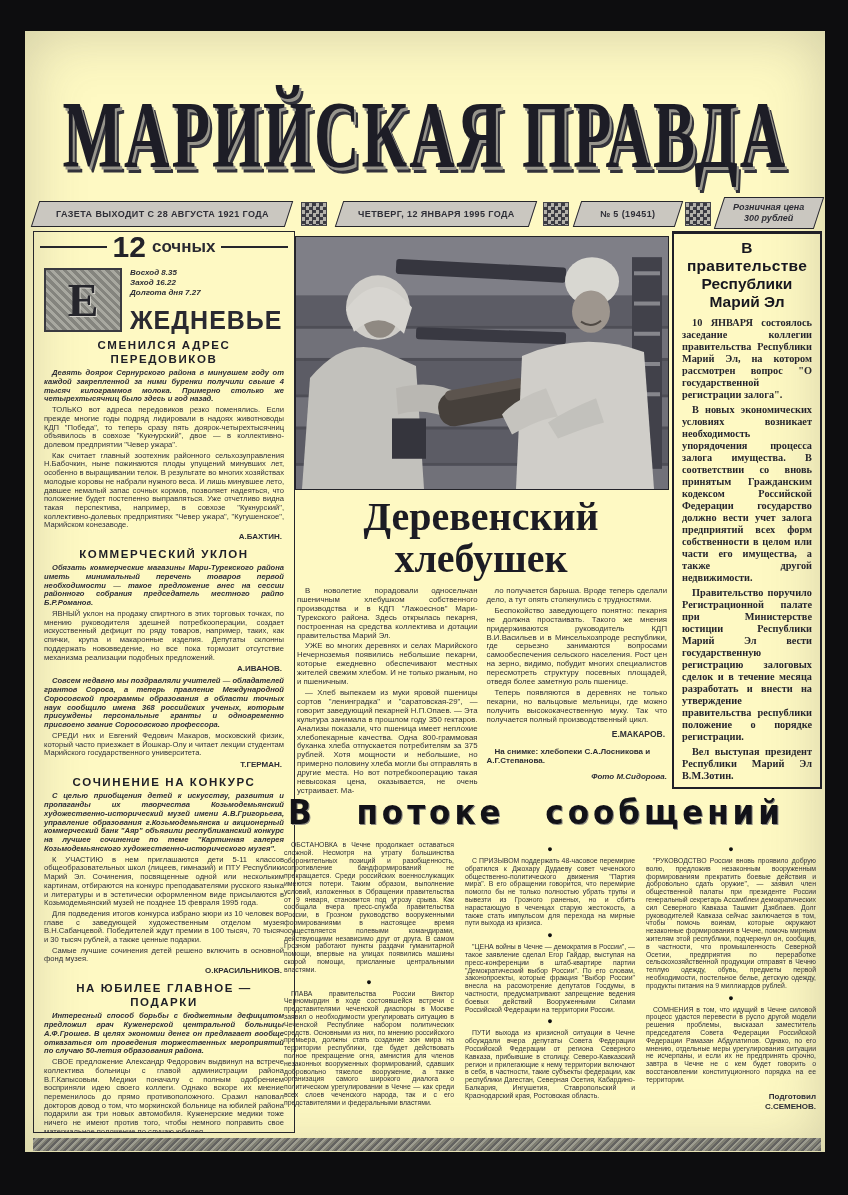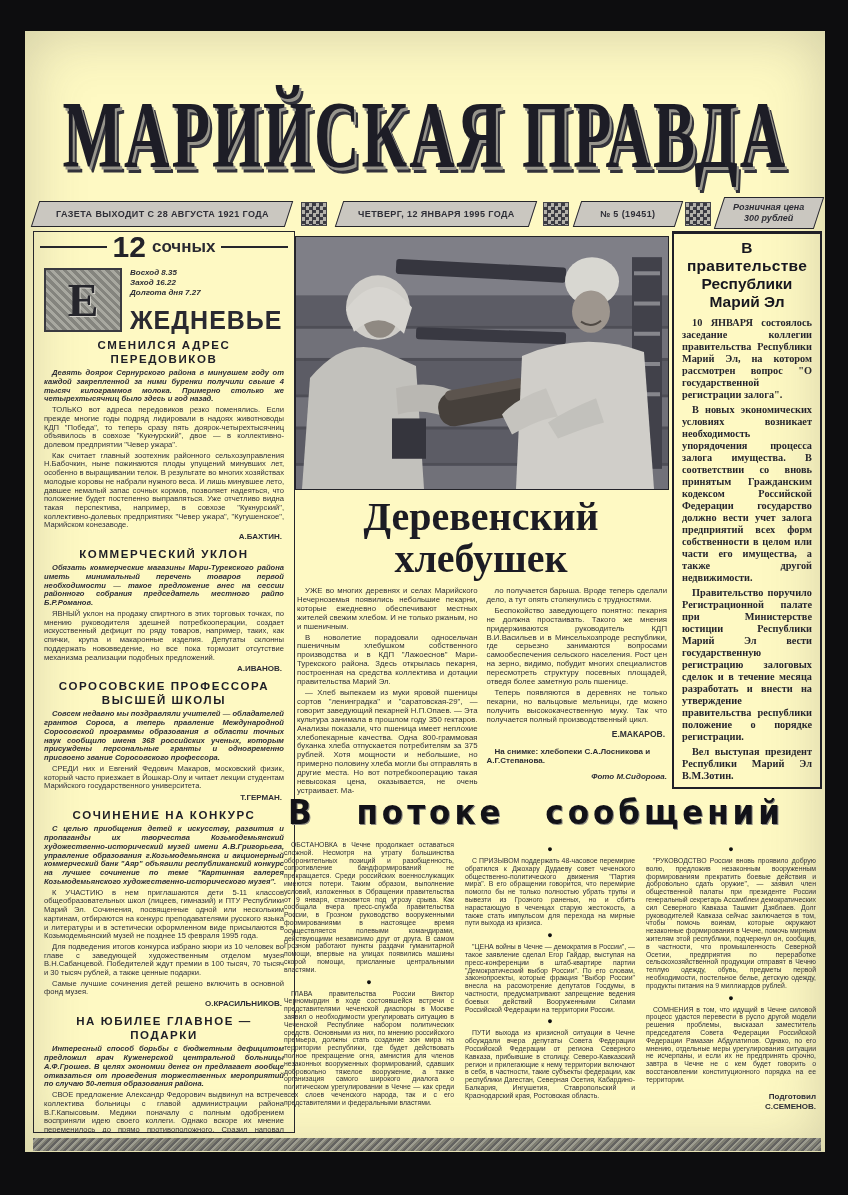--- a/index.html
+++ b/index.html
@@ -177,21 +177,20 @@
     <div class="art">
       <div class="art-title">КОММЕРЧЕСКИЙ УКЛОН</div>
       <p class="lead">Обязать коммерческие магазины Мари-Турекского района иметь минимальный перечень товаров первой необходимости — такое предложение внес на сессии районного собрания председатель местного райпо Б.Р.Романов.</p>
       <div>
           <p class="bp">ЯВНЫЙ уклон на продажу спиртного в этих торговых точках, по мнению руководителя здешней потребкооперации, создает искусственный дефицит по ряду товаров, например, таких, как спички, крупа и макаронные изделия. Депутаты склонны поддержать нововведение, но все пока тормозит отсутствие механизма реализации подобных предложений.</p>
         </div>
       <div class="byline">А.ИВАНОВ.</div>
     </div>
 
     <div class="art">
-      <div class="art-title">СОРОСОВСКИЕ ПРОФЕССОРА ВЫСШЕЙ ШКОЛЫ</div>
       <p class="lead">Совсем недавно мы поздравляли учителей — обладателей грантов Сороса, а теперь правление Международной Соросовской программы образования в области точных наук сообщило имена 368 российских ученых, которым присуждены персональные гранты и одновременно присвоено звание Соросовского профессора.</p>
       <div>
           <p class="bp">СРЕДИ них и Евгений Федович Макаров, московский физик, который часто приезжает в Йошкар-Олу и читает лекции студентам Марийского государственного университета.</p>
         </div>
       <div class="byline">Т.ГЕРМАН.</div>
     </div>
 
     <div class="art">
       <div class="art-title">СОЧИНЕНИЕ НА КОНКУРС</div>
       <p class="lead">С целью приобщения детей к искусству, развития и пропаганды их творчества Козьмодемьянский художественно-исторический музей имени А.В.Григорьева, управление образования г.Козьмодемьянска и акционерный коммерческий банк "Аяр" объявили республиканский конкурс на лучшее сочинение по теме "Картинная галерея Козьмодемьянского художественно-исторического музея".</p>
@@ -264,22 +263,22 @@
       <rect width="372" height="250" fill="#6a6a70" opacity="0.12"></rect>
     </svg>
   </div>
 
   <div class="bread-head">
     <div>Деревенский</div>
     <div>хлебушек</div>
   </div>
   <div class="bread-cols">
     <div class="bcol">
+        <p class="bread-p">В новолетие порадовали односельчан пшеничным хлебушком собственного производства и в КДП "Лажоеснов" Мари-Турекского района. Здесь открылась пекарня, построенная на средства коллектива и дотации правительства Марий Эл.</p>
         <p class="bread-p">УЖЕ во многих деревнях и селах Марийского Нечерноземья появились небольшие пекарни, которые ежедневно обеспечивают местных жителей свежим хлебом. И не только ржаным, но и пшеничным.</p>
-        <p class="bread-p">В новолетие порадовали односельчан пшеничным хлебушком собственного производства и в КДП "Лажоеснов" Мари-Турекского района. Здесь открылась пекарня, построенная на средства коллектива и дотации правительства Марий Эл.</p>
         <p class="bread-p">— Хлеб выпекаем из муки яровой пшеницы сортов "ленинградка" и "саратовская-29", — говорит заведующий пекарней Н.П.Опаев. — Эта культура занимала в прошлом году 350 гектаров. Анализы показали, что пшеница имеет неплохие хлебопекарные качества. Одна 800-граммовая буханка хлеба отпускается потребителям за 375 рублей. Хотя мощности и небольшие, но примерно половину хлеба могли бы отправлять в другие места. Но вот потребкооперацию такая невысокая цена, оказывается, не очень устраивает. Ма-</p>
       </div>
     <div class="bcol">
       <div>
           <p class="bread-p">ло получается барыша. Вроде теперь сделали дело, а тут опять столкнулись с трудностями.</p>
           <p class="bread-p">Беспокойство заведующего понятно: пекарня не должна простаивать. Такого же мнения придерживаются руководитель КДП В.И.Васильев и в Минсельхозпроде республики, где серьезно занимаются вопросами самообеспечения сельского населения. Рост цен на зерно, видимо, побудит многих специалистов пересмотреть структуру посевных площадей, отведя более заметную роль пшенице.</p>
           <p class="bread-p">Теперь появляются в деревнях не только пекарни, но вальцовые мельницы, где можно получить высококачественную муку. Так что получается полный производственный цикл.</p>
         </div>
       <div class="bread-byline">Е.МАКАРОВ.</div>
       <div class="caption">На снимке: хлебопеки С.А.Лосникова и А.Г.Степанова.</div>

